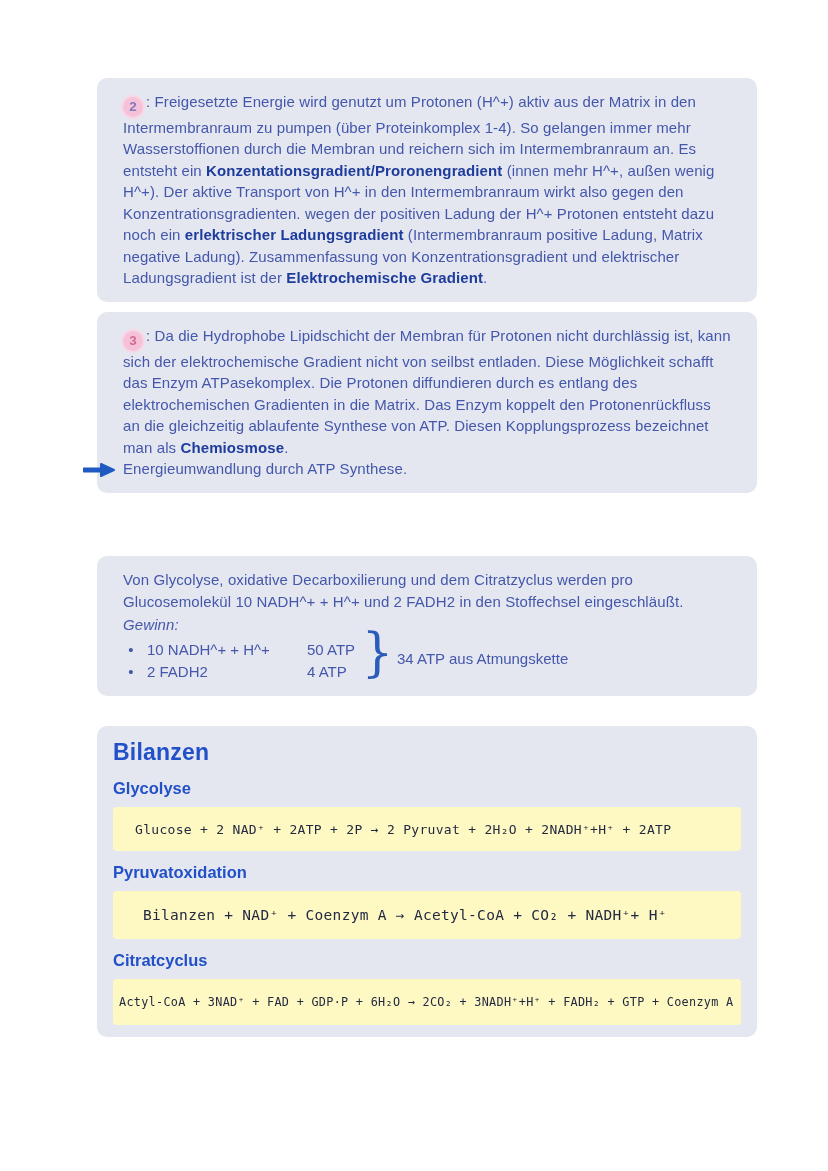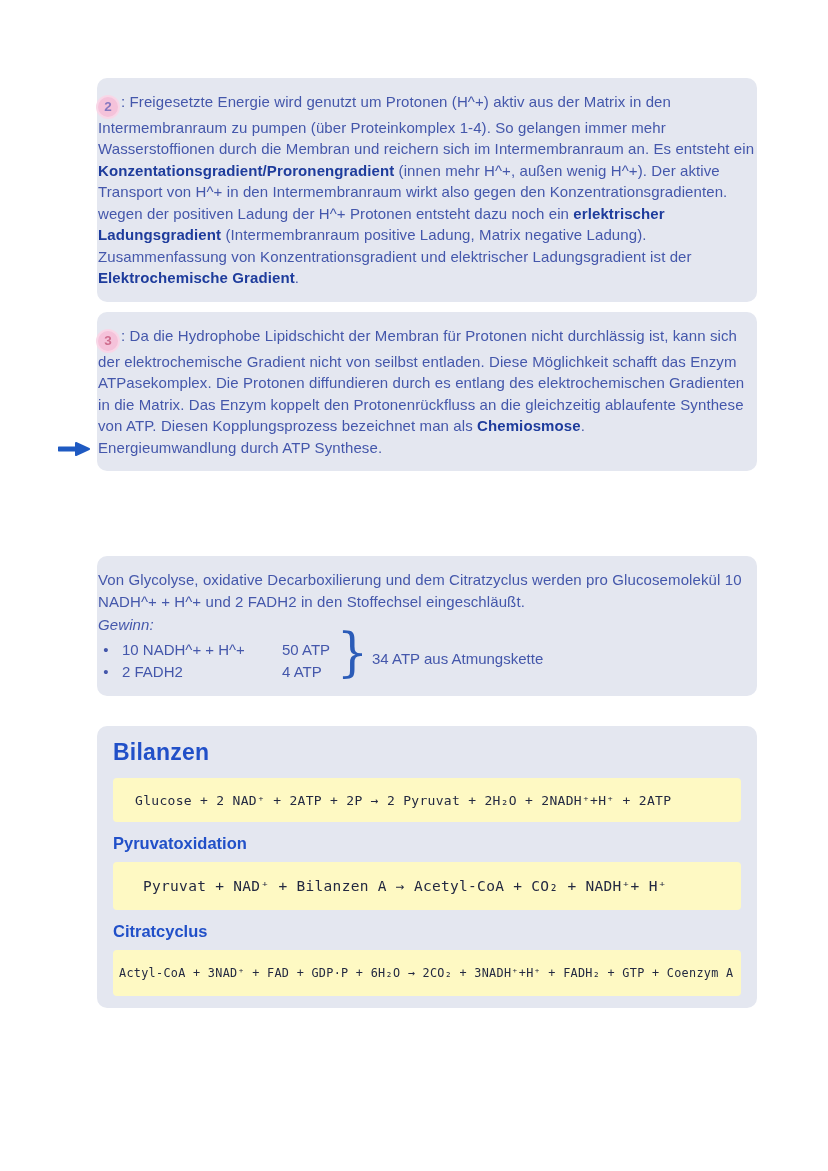--- a/index.html
+++ b/index.html
@@ -2,21 +2,21 @@
 <html><head>
 <meta charset="utf-8">
 <style>
   html,body{margin:0;padding:0;background:#ffffff;}
   .page{
     position:relative;width:828px;height:1171px;background:#ffffff;overflow:hidden;
     font-family:"Liberation Sans", sans-serif;
   }
   .note-box{
     position:absolute;left:97px;width:660px;box-sizing:border-box;
-    background:#e4e7f0;border-radius:10px;padding:13px 1px;
+    background:#e4e7f0;border-radius:10px;padding:13px 26px;
   }
   .box1{top:78px;}
   .box2{top:312px;}
   .box3{top:556px;}
   .box4{top:726px;padding:12px 16px 12px 16px;}
   .body-text{
     margin:0;font-size:15px;line-height:21.5px;color:#4457ab;letter-spacing:0.1px;
   }
   .body-text .b{font-weight:bold;color:#1e3c9c;}
   .num-badge{
@@ -99,27 +99,28 @@
         <span class="yield-atp">4 ATP</span>
       </div>
       <span class="brace">}</span>
       <span class="yield-total">34 ATP aus Atmungskette</span>
     </div>
   </section>
 
   <section class="note-box box4">
     <h2>Bilanzen</h2>
 
+    <h3>Glycolyse</h3>
     <div class="eq-strip eq1">
       <span class="eq-text">Glucose + 2 NAD⁺ + 2ATP + 2P → 2 Pyruvat + 2H₂O + 2NADH⁺+H⁺ + 2ATP</span>
     </div>
 
     <h3>Pyruvatoxidation</h3>
     <div class="eq-strip eq2">
-      <span class="eq-text">Pyruvat + NAD⁺ + Bilanzen A → Acetyl-CoA + CO₂ + NADH⁺+ H⁺</span>
+      <span class="eq-text">Bilanzen + NAD⁺ + Coenzym A → Acetyl-CoA + CO₂ + NADH⁺+ H⁺</span>
     </div>
 
     <h3>Citratcyclus</h3>
     <div class="eq-strip eq3">
       <span class="eq-text">Actyl-CoA + 3NAD⁺ + FAD + GDP·P + 6H₂O → 2CO₂ + 3NADH⁺+H⁺ + FADH₂ + GTP + Coenzym A</span>
     </div>
   </section>
 
 </div>
 

